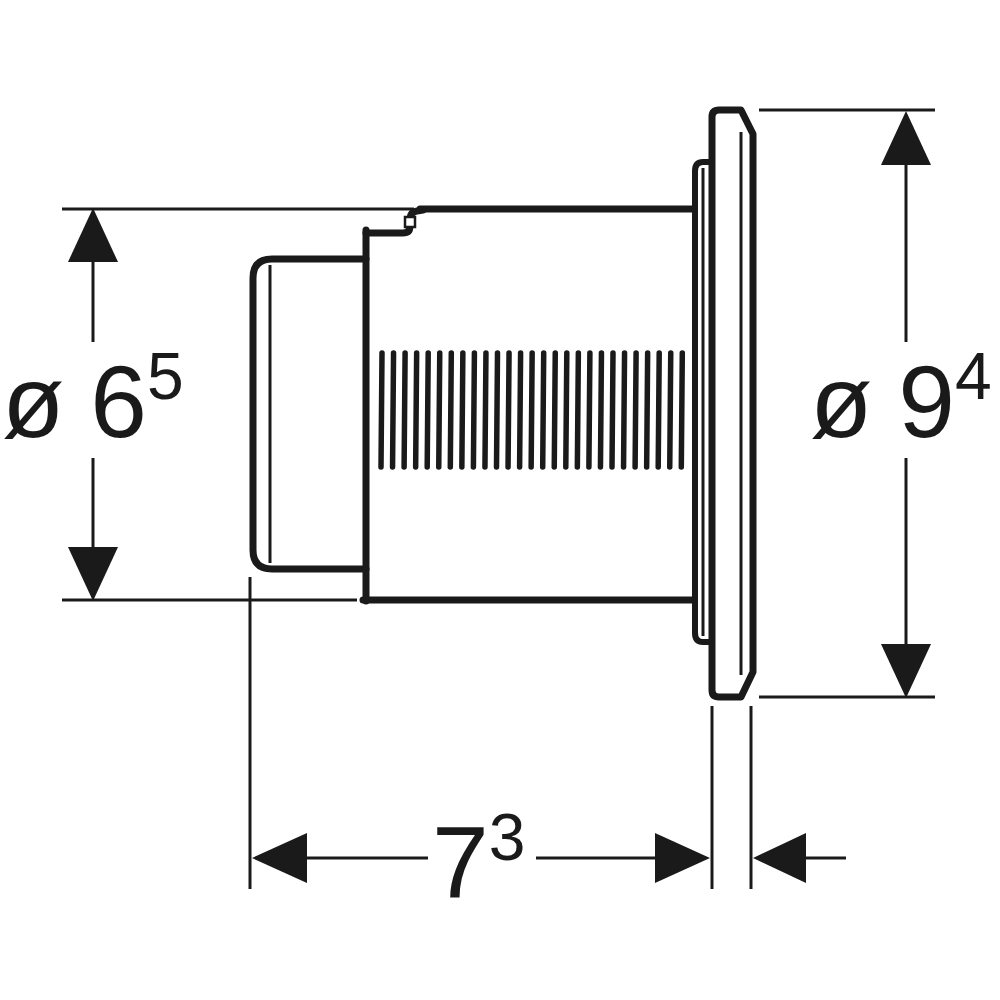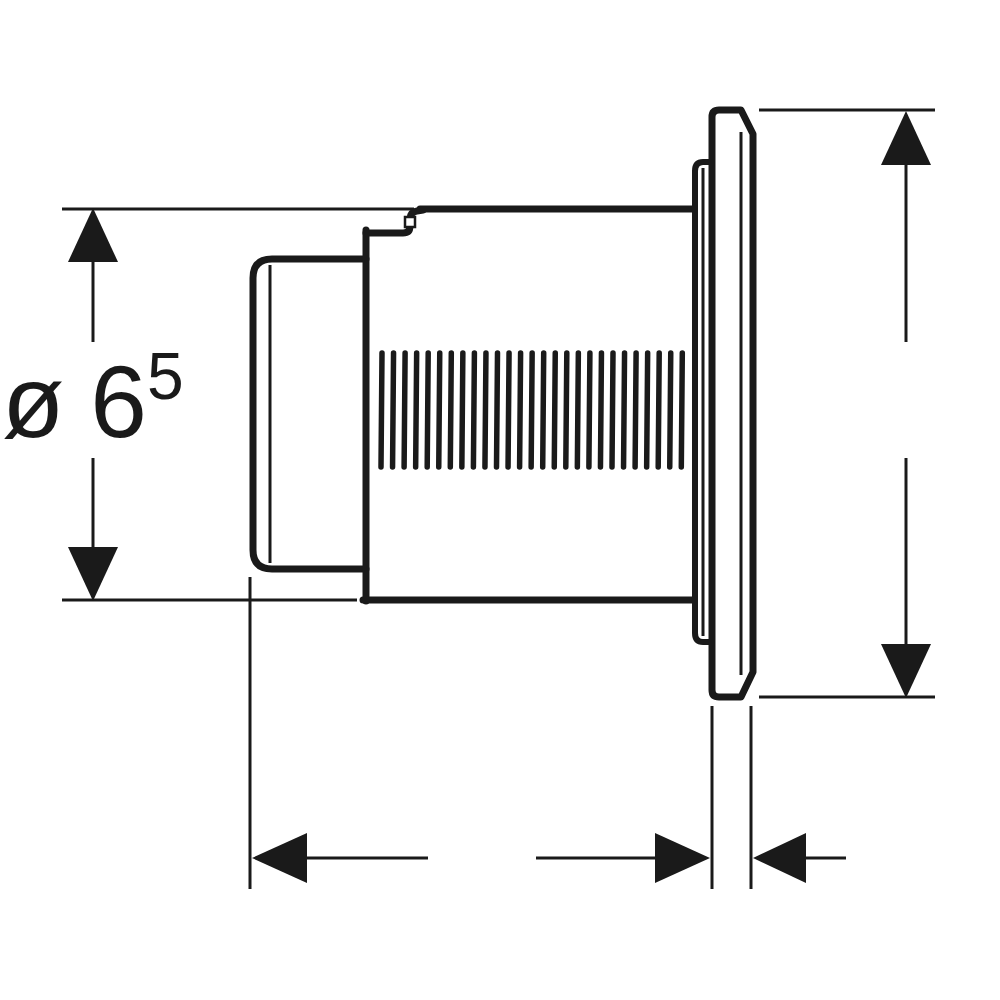--- a/index.html
+++ b/index.html
@@ -127,16 +127,22 @@
     <g>
       <path class="thin" d="M806,858 H846"></path>
       <path class="arrow" d="M753,858 L806,833 V883 Z"></path>
     </g>
   </svg>
 
   <div class="dim" style="left:2px;top:351px;">
     <span class="pfx">ø</span><span class="val">6</span><span class="sup">5</span>
   </div>
 
+  <div class="dim" style="left:810px;top:351px;">
+    <span class="pfx">ø</span><span class="val">9</span><span class="sup">4</span>
+  </div>
 
+  <div class="dim no-prefix" style="left:432px;top:812px;">
+    <span class="val">7</span><span class="sup">3</span>
+  </div>
 
 
 </div>
 
 </body></html>

